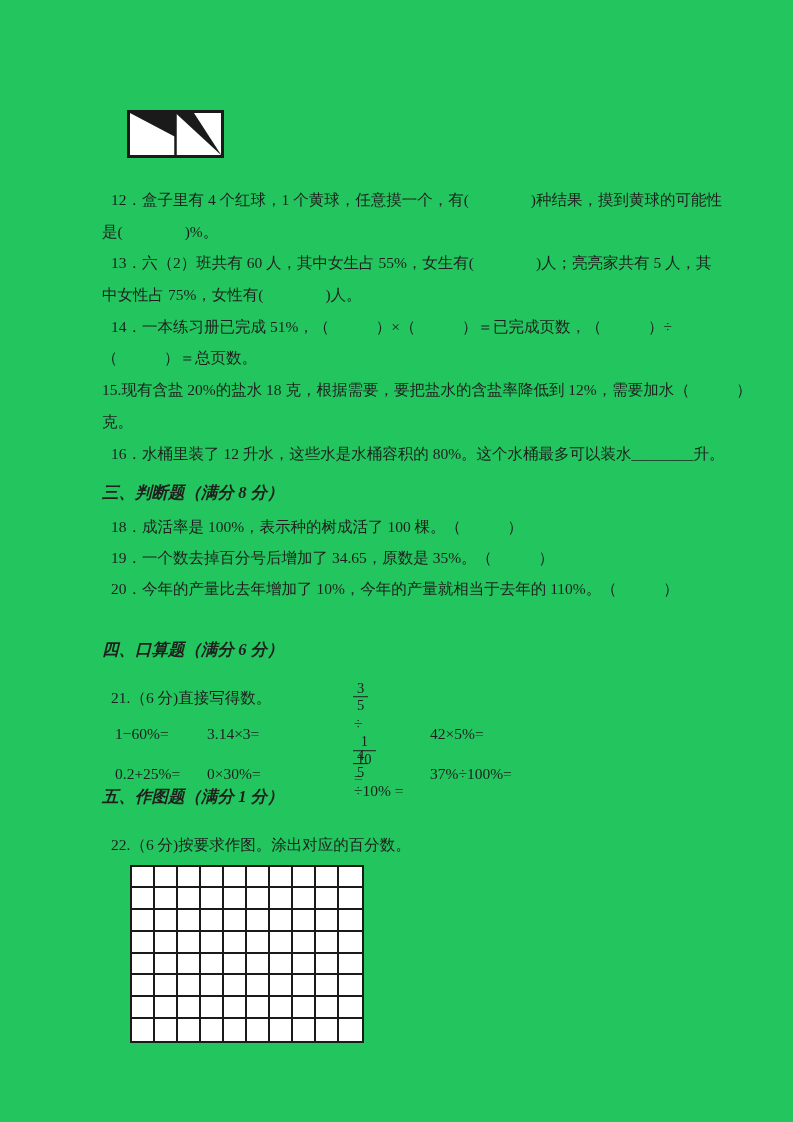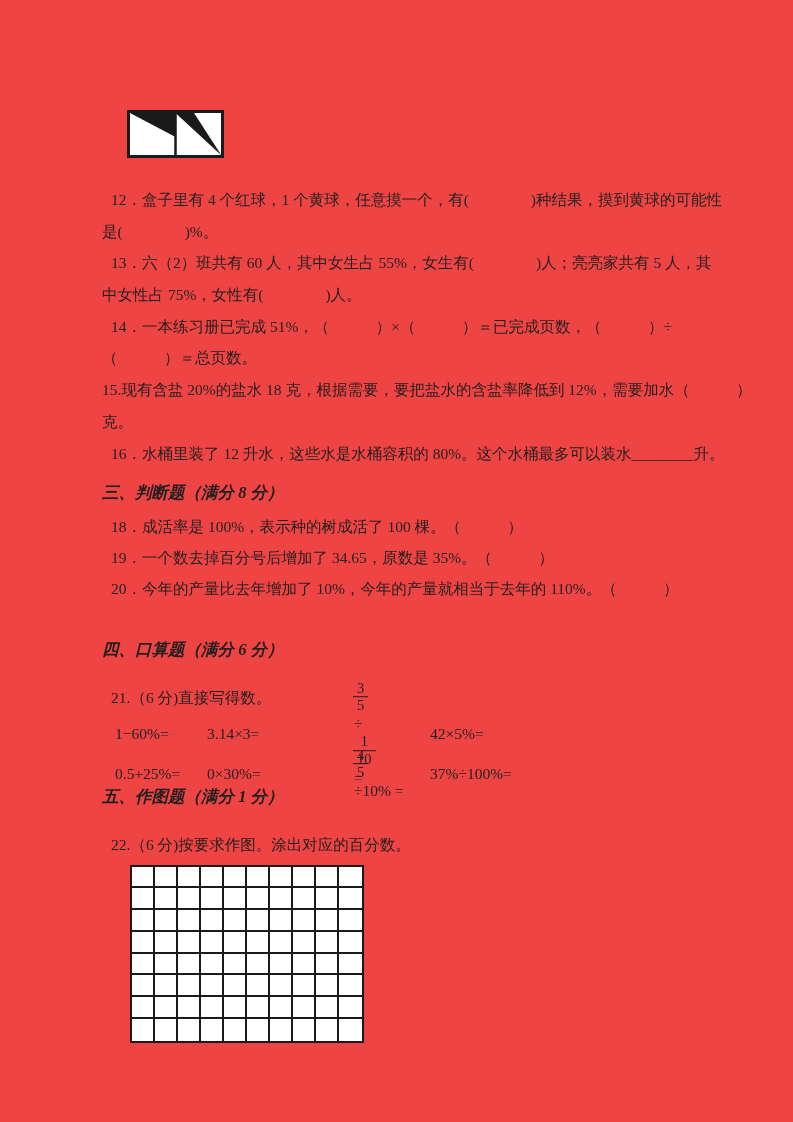--- a/index.html
+++ b/index.html
@@ -1,19 +1,19 @@
 <!DOCTYPE html>
 <html><head>
 <meta charset="utf-8">
 <style>
   html,body{margin:0;padding:0;background:#ffffff;}
   .page{
     position:relative;
     width:793px;height:1122px;
-    background:#ef4444;
+    background:#22c55e;
     color:#1f1f1f;
     font-family:"Liberation Serif","DejaVu Serif",serif;
     font-size:15.5px;
     overflow:hidden;
   }
   .abs{position:absolute;}
   .line{
     white-space:pre;
     margin:0;
     height:31.7px;line-height:31.7px;
@@ -105,21 +105,21 @@
       <span class="mcol c3">
         <span class="frac"><span class="num">3</span><span class="den">5</span></span>
         <span class="mop">÷</span>
         <span class="frac"><span class="num">1</span><span class="den">10</span></span>
         <span class="mop">=</span>
       </span>
       <span class="mcol c4">42×5%=</span>
     </div>
 
     <div class="math-row">
-      <span class="mcol c1">0.5+25%=</span>
+      <span class="mcol c1">0.2+25%=</span>
       <span class="mcol c2">0×30%=</span>
       <span class="mcol c3">
         <span class="frac"><span class="num">4</span><span class="den">5</span></span>
         <span class="mop">÷10% =</span>
       </span>
       <span class="mcol c4">37%÷100%=</span>
     </div>
   </div>
 
   <div class="abs block-draw">

